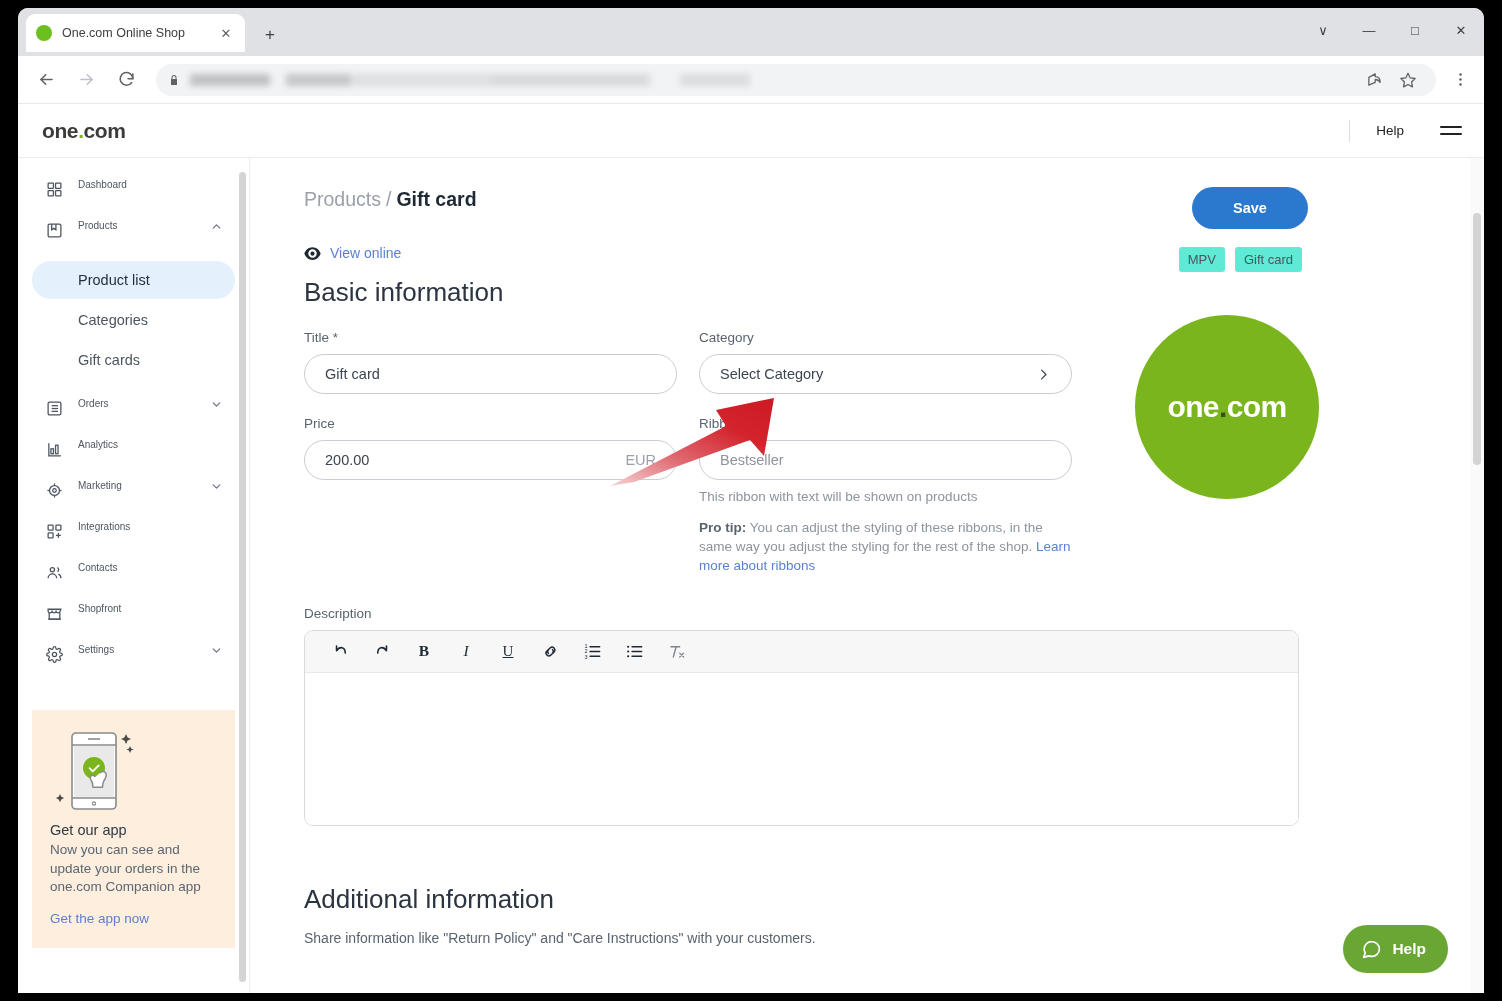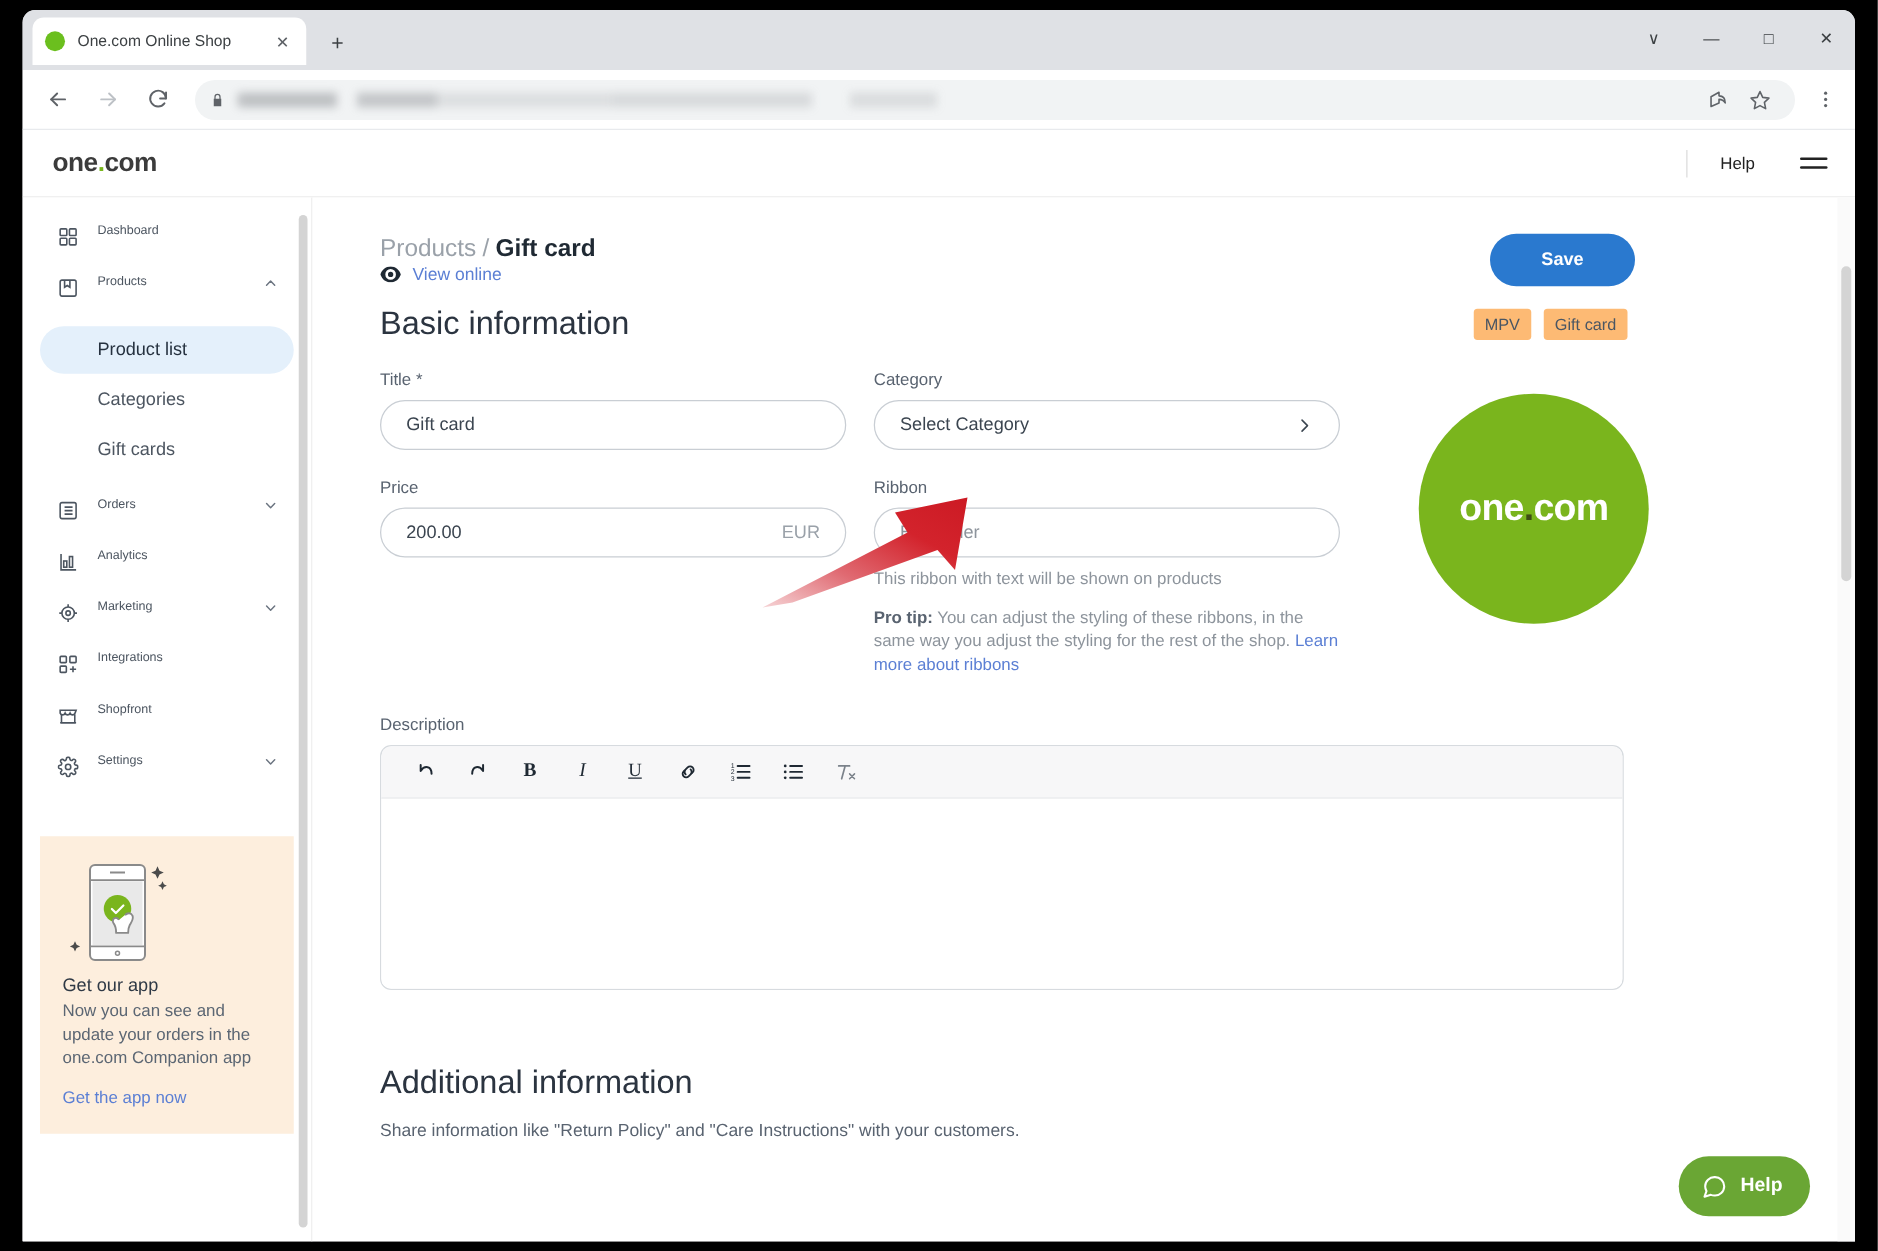--- a/index.html
+++ b/index.html
@@ -207,32 +207,32 @@
 
   #save-button {
     position: absolute; right: 176px; top: 29px;
     width: 116px; height: 42px; border-radius: 21px;
     background: #2a79cf; color: #fff;
     font-size: 14.5px; font-weight: 700;
     display: flex; align-items: center; justify-content: center;
   }
 
   #view-online {
-    display: flex; align-items: center; 
+    display: flex; align-items: center; margin-top: 34px;
     font-size: 14px;
   }
   #view-online .eye { margin-right: 9px; display: flex; color: #1f2933; }
   #view-online .lnk { color: #5b7fd4; }
 
   #badges {
     position: absolute; right: 182px; top: 89px;
     display: flex; gap: 10px;
   }
   .badge {
-    background: #fdba74; color: #4a5663;
+    background: #5eead4; color: #4a5663;
     font-size: 13px; padding: 5px 9px; border-radius: 3px;
   }
 
   #logo-circle {
     position: absolute; right: 165px; top: 157px;
     width: 184px; height: 184px; border-radius: 50%;
     background: #7ab51d;
     display: flex; align-items: center; justify-content: center;
   }
   #logo-circle .logo-text {
@@ -506,20 +506,31 @@
                   <rect x="3" y="3" width="7" height="7" rx="1"></rect>
                   <rect x="14" y="3" width="7" height="7" rx="1"></rect>
                   <rect x="3" y="14" width="7" height="7" rx="1"></rect>
                   <line x1="17.5" y1="14" x2="17.5" y2="21"></line>
                   <line x1="14" y1="17.5" x2="21" y2="17.5"></line>
                 </svg>
             </span>
             <span class="lbl">Integrations</span>
           </div>
 
+          <div class="nav-item">
+            <span class="ic">
+              <svg width="17" height="17" viewBox="0 0 24 24" fill="none" stroke="currentColor" stroke-width="1.8">
+                  <circle cx="9" cy="8" r="3"></circle>
+                  <path d="M3 20c0-3.3 2.7-6 6-6s6 2.7 6 6"></path>
+                  <path d="M16 5.2a3 3 0 0 1 0 5.6"></path>
+                  <path d="M17.5 14.4A6 6 0 0 1 21 20"></path>
+                </svg>
+            </span>
+            <span class="lbl">Contacts</span>
+          </div>
 
           <div class="nav-item">
             <span class="ic">
               <svg width="17" height="17" viewBox="0 0 24 24" fill="none" stroke="currentColor" stroke-width="1.8">
                   <path d="M3 7h18l-1.2 3.2a3 3 0 0 1-5.6 0 3 3 0 0 1-5.6 0 3 3 0 0 1-5.6 0z" transform="translate(0,-1)"></path>
                   <path d="M4.5 10.5V20h15v-9.5"></path>
                   <line x1="3" y1="20" x2="21" y2="20"></line>
                 </svg>
             </span>
             <span class="lbl">Shopfront</span>

